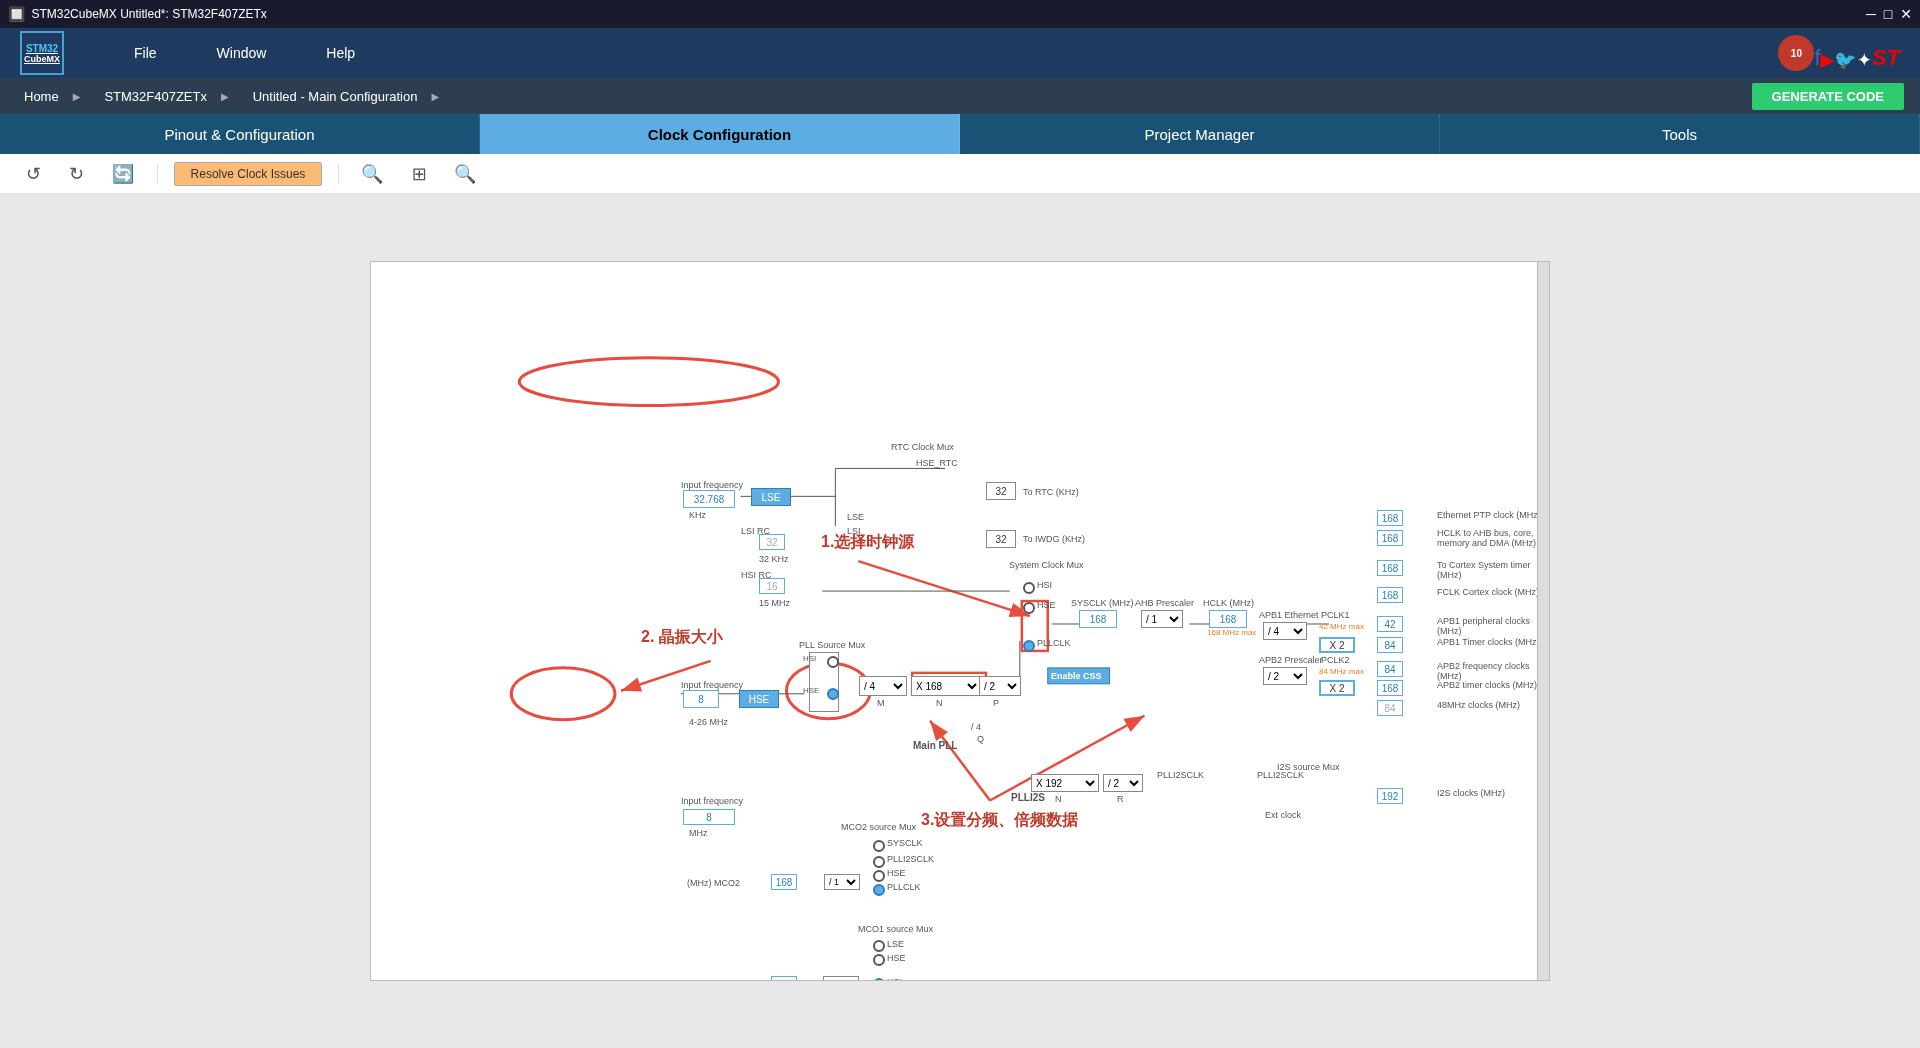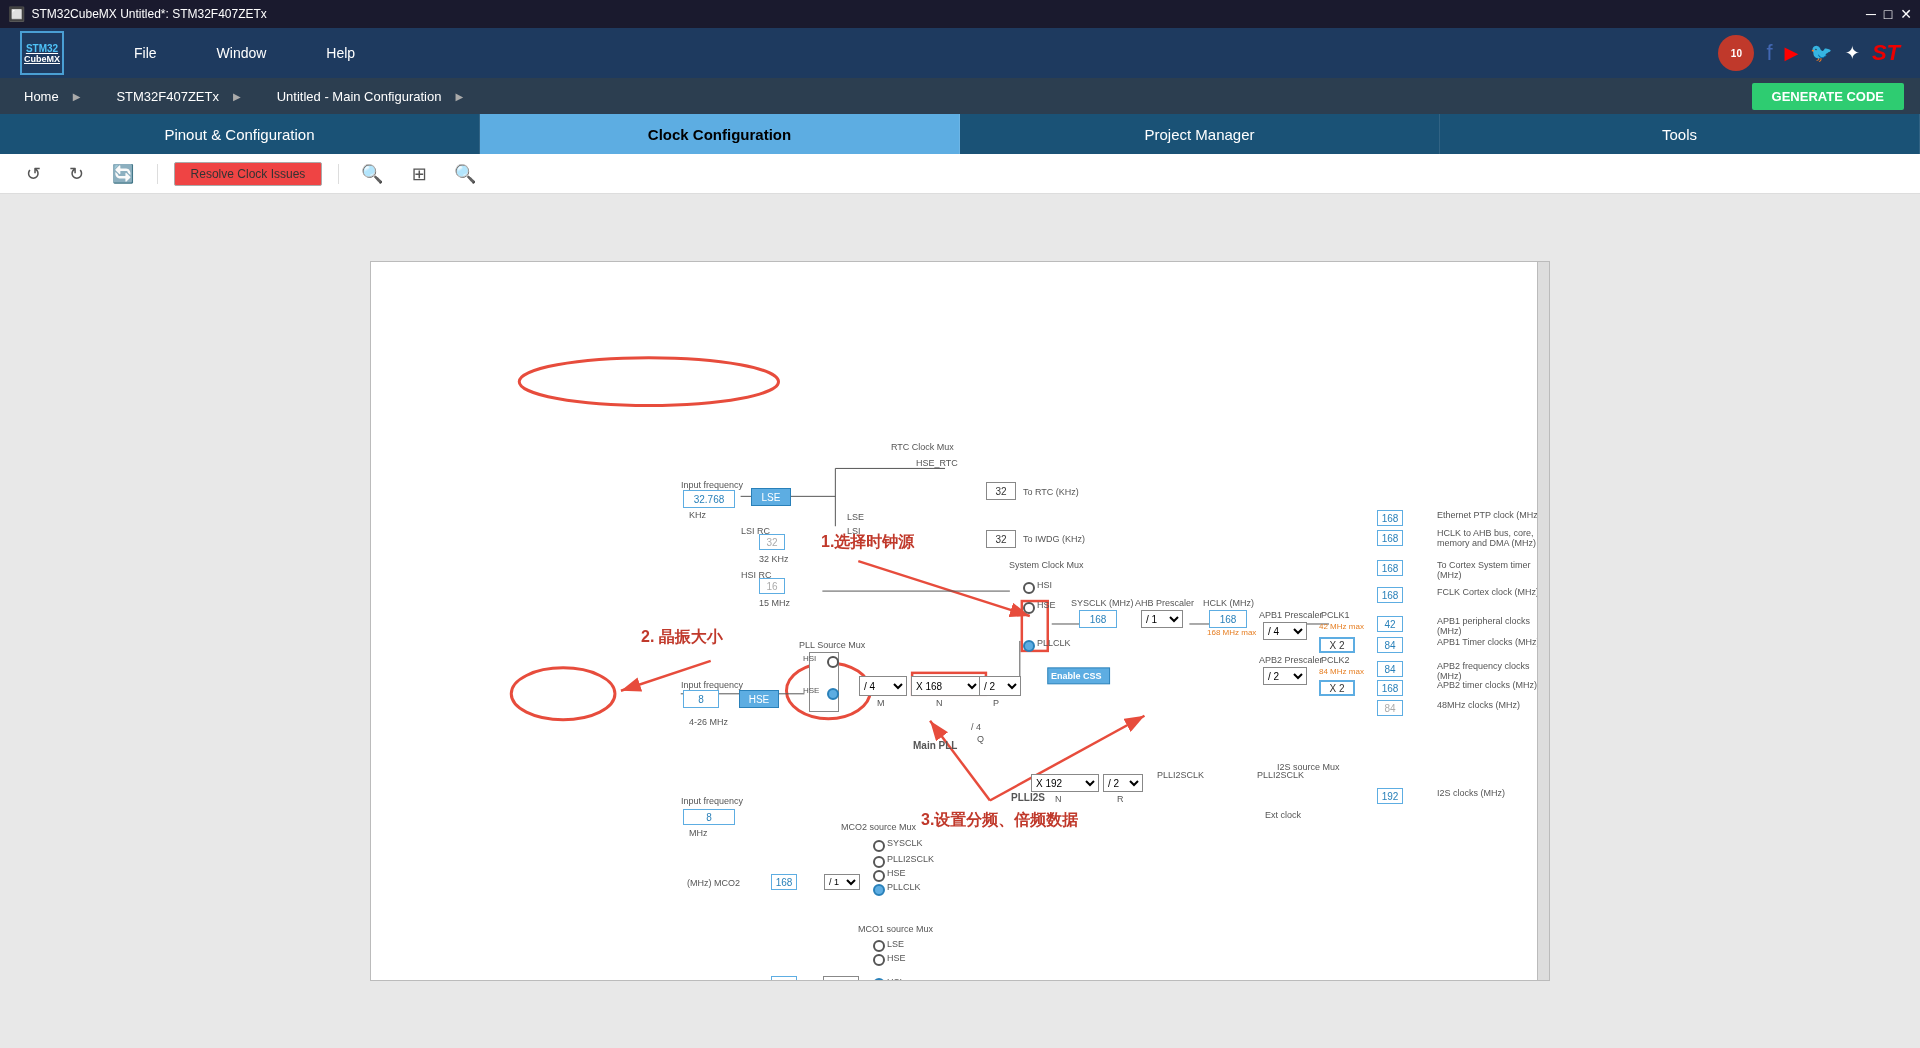--- a/index.html
+++ b/index.html
@@ -36,36 +36,36 @@
       border: 2px solid #4a9fd4;
       display: flex; flex-direction: column; align-items: center; justify-content: center;
       font-size: 9px; color: white; font-weight: bold; text-decoration: underline;
     }
     .menu-items { display: flex; gap: 0; }
     .menu-item {
       color: white; padding: 0 30px; height: 50px;
       display: flex; align-items: center; cursor: pointer;
       font-size: 14px;
     }
-    .social-icons { margin-left: auto; display: flex; align-items: center; gap: 12px; }
+    .social-icons { margin-left: auto; display: flex; align-items: flex-end; }
     .social-icon { color: white; font-size: 18px; cursor: pointer; }
     .version-badge {
       background: #c0392b; color: white; border-radius: 50%;
       width: 36px; height: 36px; display: flex; align-items: center; justify-content: center;
       font-size: 10px; font-weight: bold;
     }
 
     
     .breadcrumb {
       background: #2c3e50;
       height: 36px;
       display: flex;
       align-items: center;
       padding: 0 16px;
-      gap: 12px;
+      gap: 0;
     }
     .breadcrumb-item {
       color: white; font-size: 13px;
       display: flex; align-items: center; gap: 6px;
       padding: 0 16px 0 8px;
       height: 100%;
       position: relative;
     }
     .breadcrumb-item::after {
       content: '▶';
@@ -114,21 +114,21 @@
       align-items: center;
       padding: 0 20px;
       gap: 16px;
       border-bottom: 1px solid #ddd;
     }
     .toolbar-btn {
       background: none; border: none; cursor: pointer;
       font-size: 18px; color: #555; padding: 4px 6px;
     }
     .resolve-btn {
-      background: #ef4444; border: 1px solid #aaa;
+      background: #fdba74; border: 1px solid #aaa;
       padding: 4px 16px; font-size: 12px;
       color: #333; cursor: pointer; border-radius: 2px;
     }
     .toolbar-sep { width: 1px; height: 20px; background: #ddd; }
 
     
     .main-content {
       background: #e8e8e8;
       flex: 1;
       display: flex;
@@ -415,21 +415,21 @@
     <div class="diag-label" style="left: 764px; top: 336px;">AHB Prescaler</div>
     <select class="diag-select" style="left: 770px; top: 348px; width: 42px; height: 18px; font-size: 10px;">
       <option>/ 1</option>
     </select>
 
     <div class="diag-label" style="left: 832px; top: 336px;">HCLK (MHz)</div>
     <div class="diag-input" style="left: 838px; top: 348px; width: 38px; height: 18px;">168</div>
 
     <div class="diag-label" style="left: 836px; top: 366px; color: #e67e22; font-size: 8px;">168 MHz max</div>
 
-    <div class="diag-label" style="left: 888px; top: 348px;">APB1 Prescaler</div>
+    <div class="diag-label" style="left: 888px; top: 348px;">APB1 Ethernet</div>
     <select class="diag-select" style="left: 892px; top: 360px; width: 44px; height: 18px; font-size: 10px;">
       <option>/ 4</option>
     </select>
 
     <div class="diag-label" style="left: 950px; top: 348px;">PCLK1</div>
     <div class="diag-label" style="left: 948px; top: 360px; font-size: 8px; color: #e67e22;">42 MHz max</div>
 
     <div class="diag-input" style="left: 1006px; top: 354px; width: 26px; height: 16px;">42</div>
 
     <div class="diag-label" style="left: 1066px; top: 354px;">APB1 peripheral clocks (MHz)</div>

